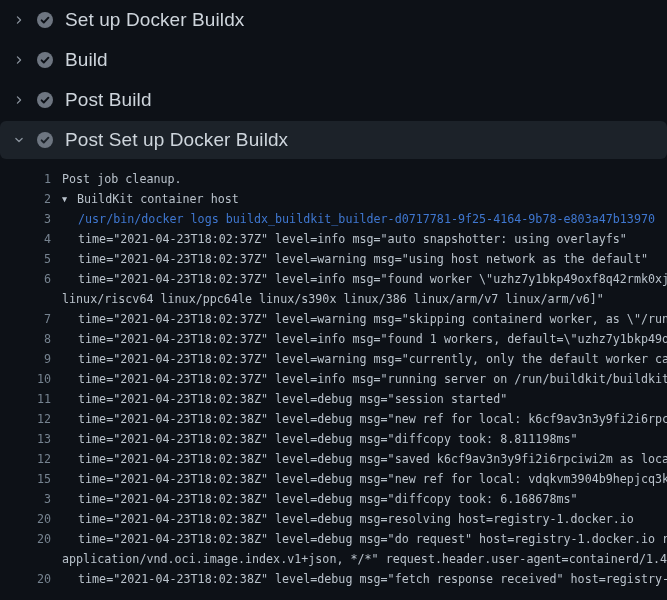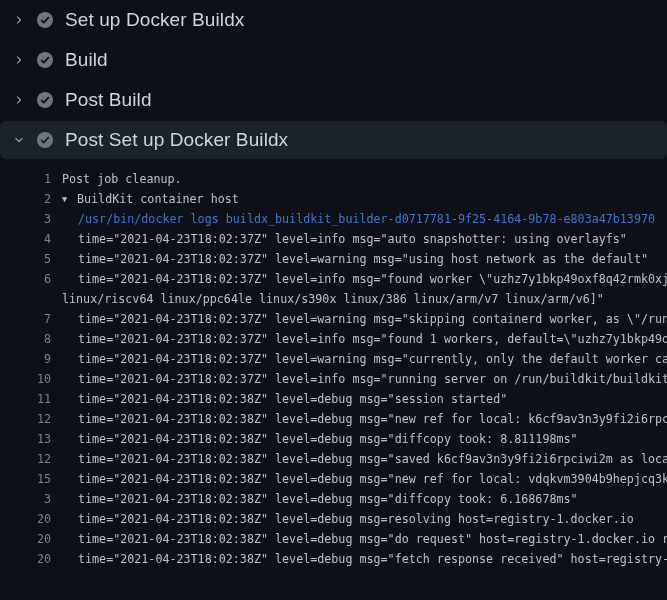--- a/index.html
+++ b/index.html
@@ -156,16 +156,17 @@
       <div class="log-row"><span class="ln">9</span><span class="lt indent1">time="2021-04-23T18:02:37Z" level=warning msg="currently, only the default worker ca</span></div>
       <div class="log-row"><span class="ln">10</span><span class="lt indent1">time="2021-04-23T18:02:37Z" level=info msg="running server on /run/buildkit/buildkit</span></div>
       <div class="log-row"><span class="ln">11</span><span class="lt indent1">time="2021-04-23T18:02:38Z" level=debug msg="session started"</span></div>
       <div class="log-row"><span class="ln">12</span><span class="lt indent1">time="2021-04-23T18:02:38Z" level=debug msg="new ref for local: k6cf9av3n3y9fi2i6rpc</span></div>
       <div class="log-row"><span class="ln">13</span><span class="lt indent1">time="2021-04-23T18:02:38Z" level=debug msg="diffcopy took: 8.811198ms"</span></div>
       <div class="log-row"><span class="ln">12</span><span class="lt indent1">time="2021-04-23T18:02:38Z" level=debug msg="saved k6cf9av3n3y9fi2i6rpciwi2m as loca</span></div>
       <div class="log-row"><span class="ln">15</span><span class="lt indent1">time="2021-04-23T18:02:38Z" level=debug msg="new ref for local: vdqkvm3904b9hepjcq3k</span></div>
       <div class="log-row"><span class="ln">3</span><span class="lt indent1">time="2021-04-23T18:02:38Z" level=debug msg="diffcopy took: 6.168678ms"</span></div>
       <div class="log-row"><span class="ln">20</span><span class="lt indent1">time="2021-04-23T18:02:38Z" level=debug msg=resolving host=registry-1.docker.io</span></div>
       <div class="log-row"><span class="ln">20</span><span class="lt indent1">time="2021-04-23T18:02:38Z" level=debug msg="do request" host=registry-1.docker.io r</span></div>
+      <div class="log-row"><span class="ln"></span><span class="lt indent0">application/vnd.oci.image.index.v1+json, */*" request.header.user-agent=containerd/1.4</span></div>
       <div class="log-row"><span class="ln">20</span><span class="lt indent1">time="2021-04-23T18:02:38Z" level=debug msg="fetch response received" host=registry-</span></div>
     </div>
 
 </div>
 
 </body></html>

